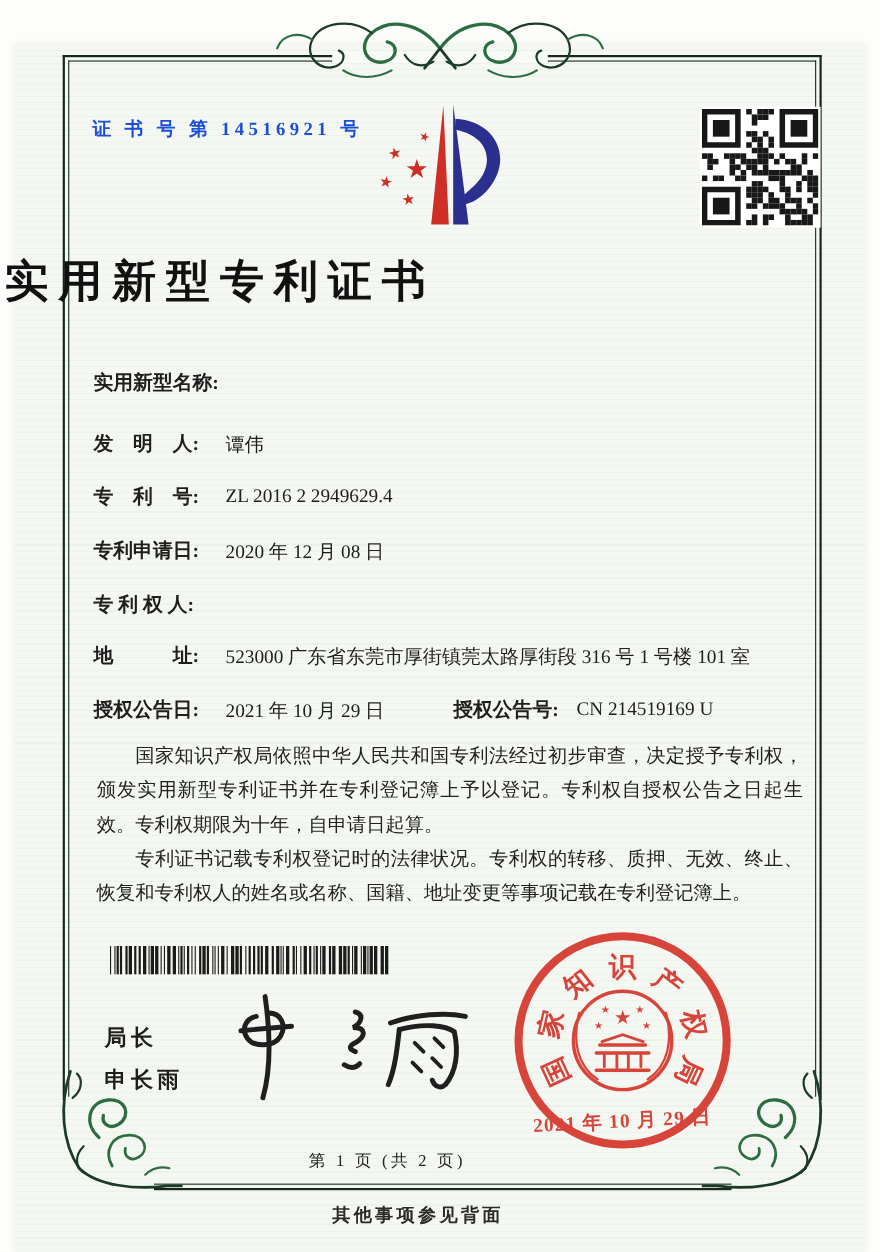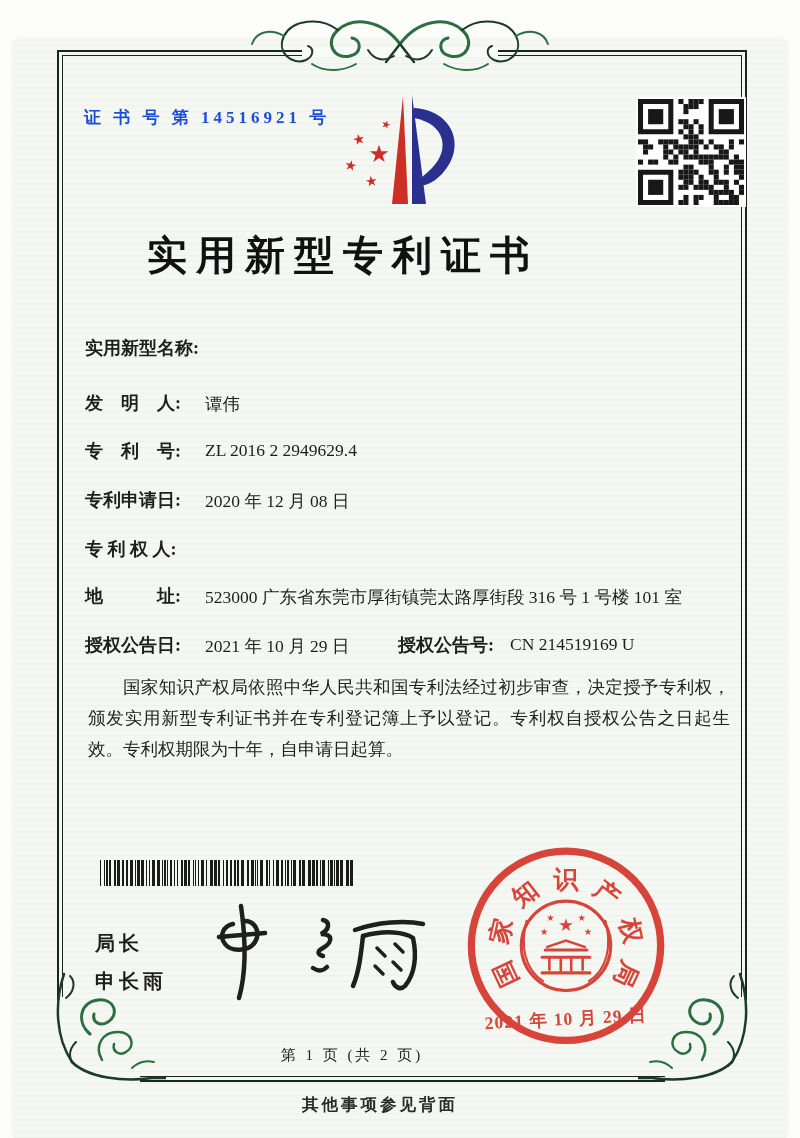--- a/index.html
+++ b/index.html
@@ -30,30 +30,30 @@
   .ornament{position:absolute;width:118px;height:118px;}
   .orn-bl{left:48px;top:972px;}
   .orn-br{left:638px;top:972px;transform:scaleX(-1);}
   .flourish{position:absolute;left:248px;top:4px;width:304px;height:72px;}
 
   .cert-no{position:absolute;left:84px;top:106px;font-size:17px;letter-spacing:4px;
     font-weight:600;color:#1d4ed8;}
   .logo{position:absolute;left:322px;top:90px;width:156px;height:130px;}
   .qr{position:absolute;left:636px;top:97px;width:106px;height:106px;background:#fff;padding:2px;}
 
-  .title{position:absolute;left:17px;top:228px;width:652px;text-align:center;
+  .title{position:absolute;left:4px;top:228px;width:652px;text-align:left;
     font-size:40px;font-weight:bold;letter-spacing:9px;color:#111;}
 
   .row{position:absolute;left:85px;width:645px;display:flex;align-items:flex-start;}
   .row .lab{flex:0 0 120px;font-size:18px;font-weight:600;white-space:nowrap;}
   .row .val{font-size:17.5px;padding-top:1px;max-width:545px;}
   .r-name{top:336px;} .r-inventor{top:391px;} .r-patno{top:439px;}
   .r-filing{top:488px;} .r-patentee{top:537px;} .r-address{top:583px;line-height:27px;}
   .r-grant{top:633px;}
-  .grant-no-pair{position:absolute;left:313px;top:0;display:flex;}
+  .grant-no-pair{position:absolute;left:327px;top:0;display:flex;}
   .grant-no-pair .lab{flex:0 0 112px;}
 
   .body-text{position:absolute;left:88px;top:672px;width:642px;
     font-size:17.5px;line-height:31px;text-align:justify;color:#222;}
   .body-text p{margin:0;text-indent:2em;}
 
   .barcode{position:absolute;left:100px;top:860px;width:256px;height:26px;}
 
   .signer{position:absolute;left:95px;font-size:20px;font-weight:600;letter-spacing:4px;}
   .signer-title{top:930px;} .signer-name{top:968px;}
@@ -308,20 +308,21 @@
   <span class="lab">授权公告日:</span>
   <span class="val">2021 年 10 月 29 日</span>
   <span class="grant-no-pair">
     <span class="lab">授权公告号:</span>
     <span class="val">CN 214519169 U</span>
   </span>
 </div>
 
 <div class="body-text">
   <p>国家知识产权局依照中华人民共和国专利法经过初步审查，决定授予专利权，颁发实用新型专利证书并在专利登记簿上予以登记。专利权自授权公告之日起生效。专利权期限为十年，自申请日起算。</p>
+  <p>专利证书记载专利权登记时的法律状况。专利权的转移、质押、无效、终止、恢复和专利权人的姓名或名称、国籍、地址变更等事项记载在专利登记簿上。</p>
 </div>
 
 <svg class="barcode" viewBox="0 0 256 26" preserveAspectRatio="none">
   <g id="barcode-bars" fill="#1b1b1b">
       <rect x="0" y="0" width="1" height="26"></rect>
       <rect x="4" y="0" width="1" height="26"></rect>
       <rect x="6" y="0" width="2" height="26"></rect>
       <rect x="9" y="0" width="2" height="26"></rect>
       <rect x="14" y="0" width="2" height="26"></rect>
       <rect x="17" y="0" width="3" height="26"></rect>

